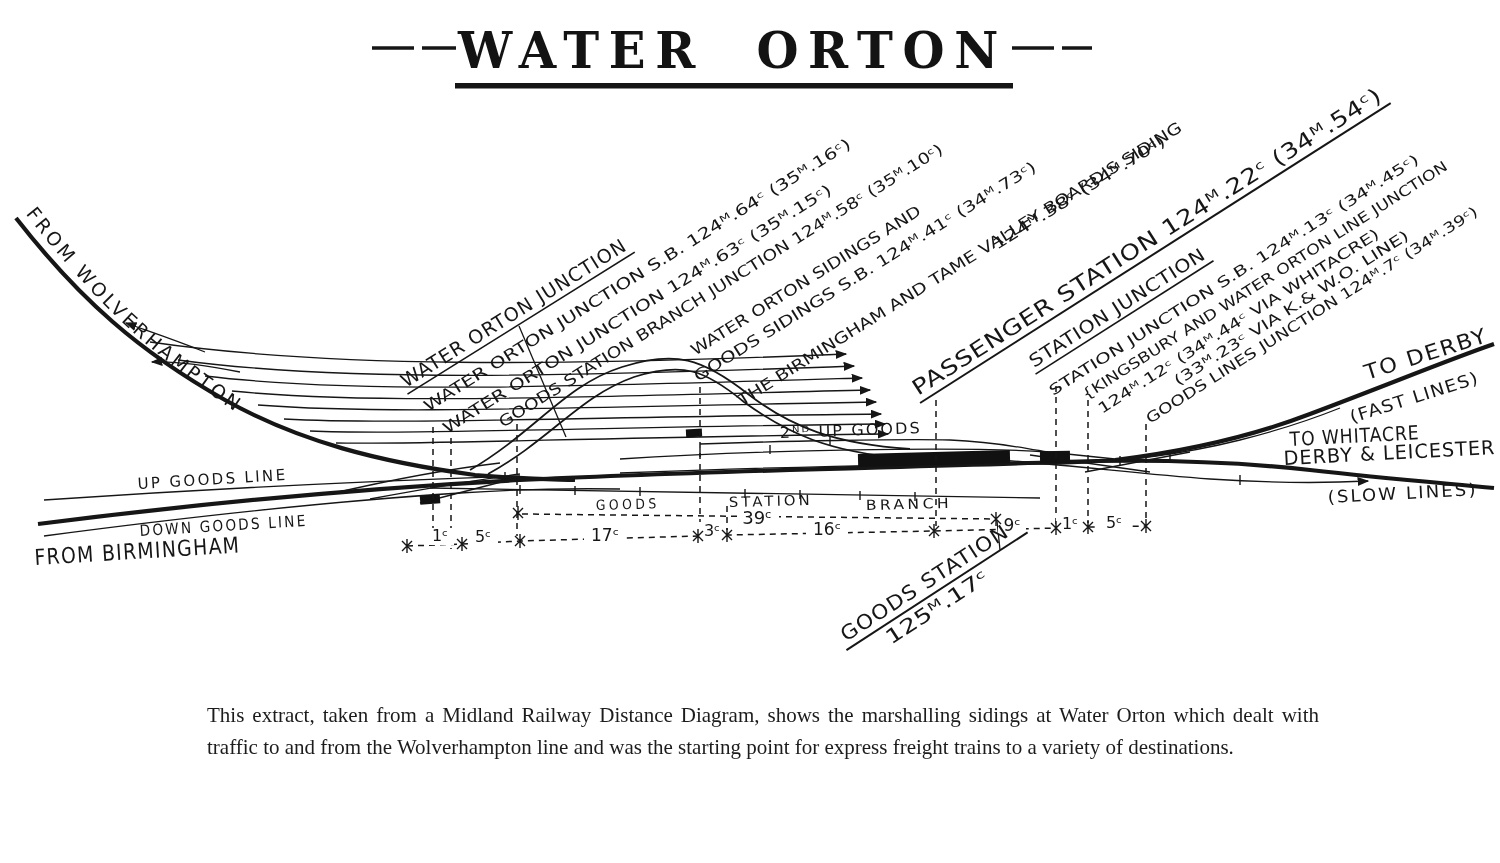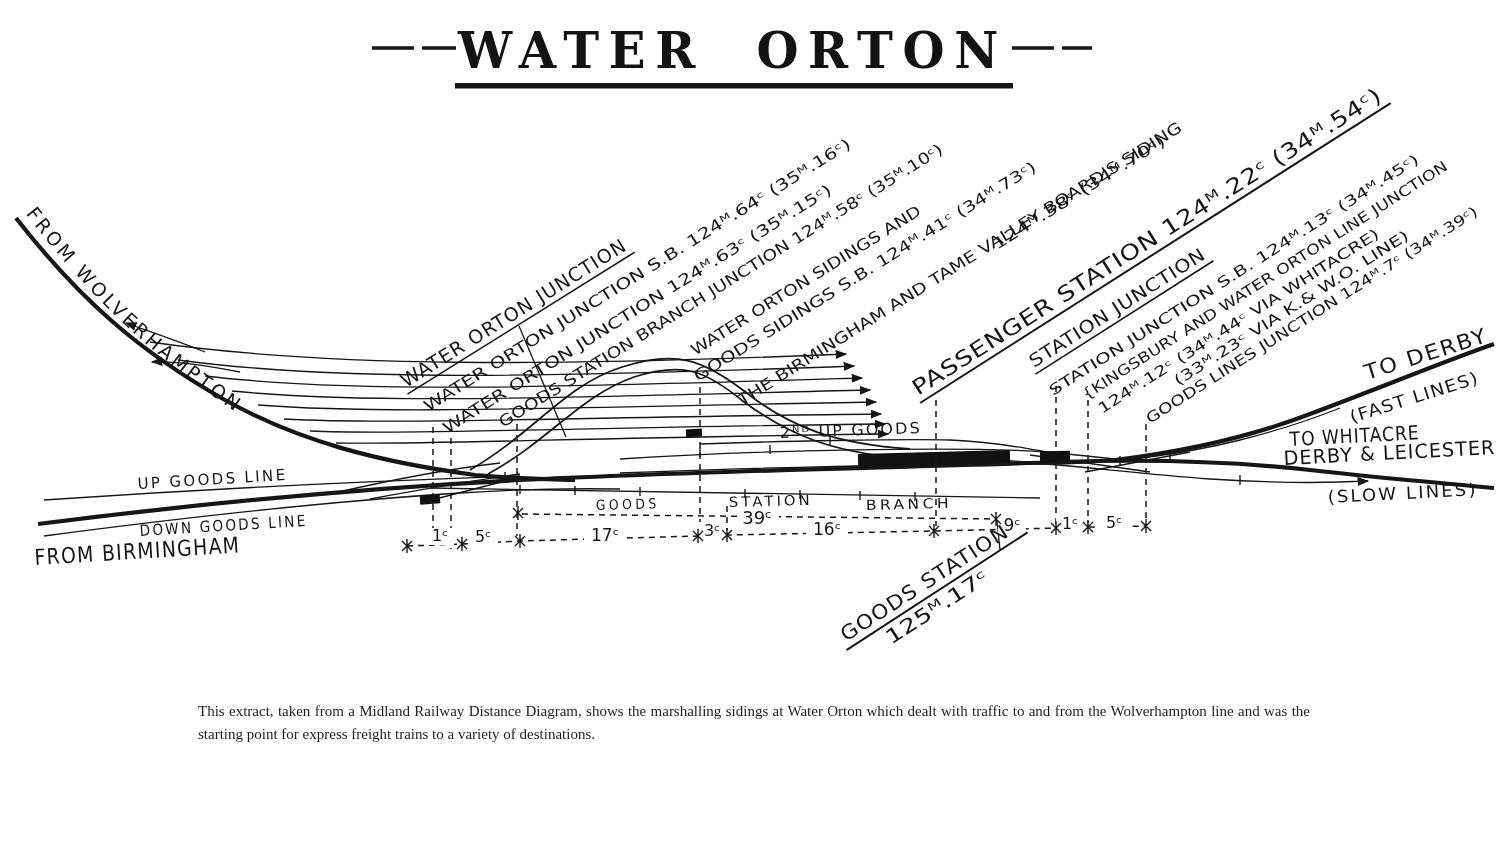--- a/index.html
+++ b/index.html
@@ -5,22 +5,22 @@
   html,body{margin:0;padding:0;background:#ffffff;width:1500px;height:863px;overflow:hidden;}
   #stage{position:relative;width:1500px;height:863px;background:#fff;border-radius:25px;}
   svg{position:absolute;left:0;top:0;}
   .ink{stroke:#161616;fill:none;}
   .thick{stroke-width:4.2;}
   .med{stroke-width:1.8;}
   .thin{stroke-width:1.3;}
   .dash{stroke:#161616;fill:none;stroke-width:1.5;stroke-dasharray:6 5;}
   .jl{font-family:"DejaVu Sans",sans-serif;fill:#161616;}
   .serifTitle{font-family:"DejaVu Serif",serif;font-weight:bold;fill:#131313;}
-  #caption{position:absolute;left:198px;top:700px;width:1112px;
-    font-family:"Liberation Serif",serif;font-size:15px;line-height:1.52;
+  #caption{position:absolute;left:207px;top:700px;width:1112px;
+    font-family:"Liberation Serif",serif;font-size:21px;line-height:1.52;
     color:#1c1c1c;text-align:justify;}
 </style>
 </head>
 <body>
 
 <div id="stage">
 <svg width="1500" height="863" viewBox="0 0 1500 863">
   <defs>
     <marker id="arr" markerWidth="10" markerHeight="8" refX="8" refY="3.5" orient="auto">
       <path d="M0,0 L9,3.5 L0,7 Z" fill="#161616"></path>

